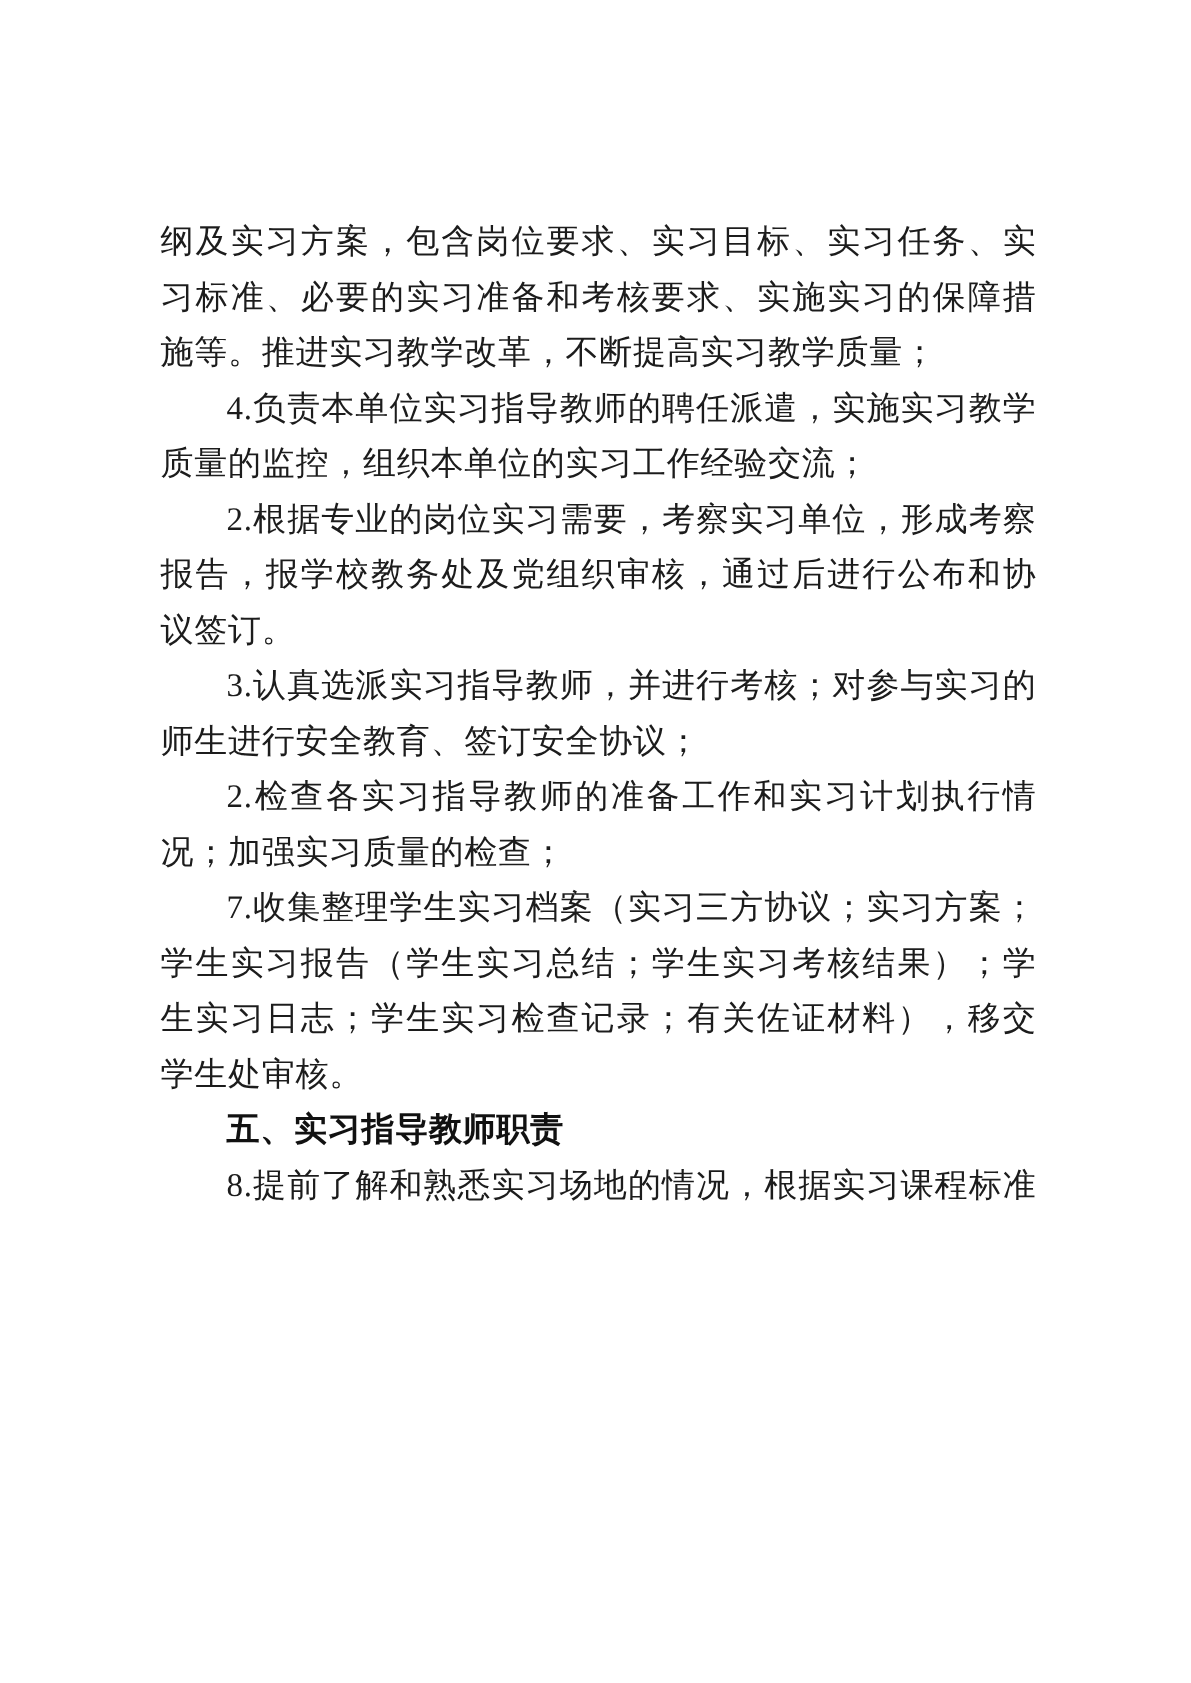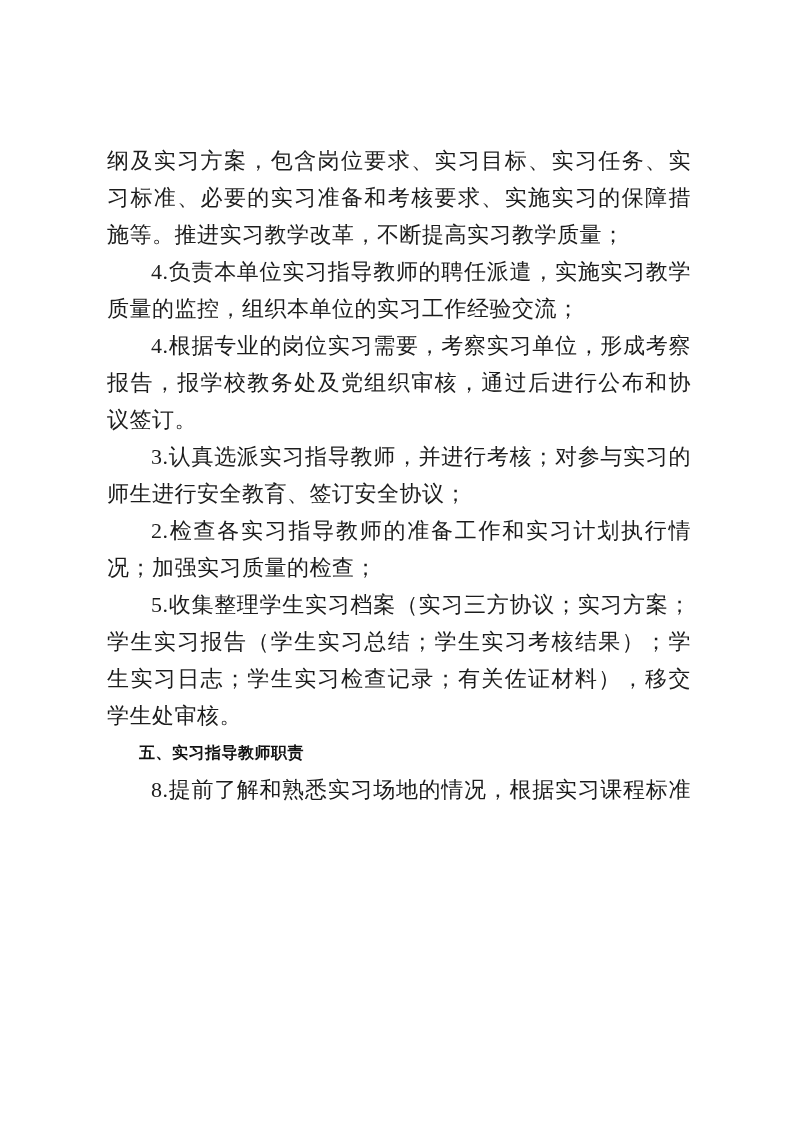--- a/index.html
+++ b/index.html
@@ -35,33 +35,33 @@
   }
   .para.continuation {
     text-indent: 0;
   }
   .heading {
     margin: 0;
     padding: 0;
     text-indent: 2em;
     font-family: "Liberation Sans", "DejaVu Sans", sans-serif;
     font-weight: 700;
-    font-size: 16px;
+    font-size: 22px;
     line-height: 37px;
     color: #111111;
     text-align: left;
   }
 </style>
 </head>
 <body>
 
 <div class="page">
   <div class="doc-body">
     <p class="para continuation">纲及实习方案，包含岗位要求、实习目标、实习任务、实习标准、必要的实习准备和考核要求、实施实习的保障措施等。推进实习教学改革，不断提高实习教学质量；</p>
     <p class="para">4.负责本单位实习指导教师的聘任派遣，实施实习教学质量的监控，组织本单位的实习工作经验交流；</p>
-    <p class="para">4.根据专业的岗位实习需要，考察实习单位，形成考察报告，报学校教务处及党组织审核，通过后进行公布和协议签订。</p>
+    <p class="para">2.根据专业的岗位实习需要，考察实习单位，形成考察报告，报学校教务处及党组织审核，通过后进行公布和协议签订。</p>
     <p class="para">3.认真选派实习指导教师，并进行考核；对参与实习的师生进行安全教育、签订安全协议；</p>
     <p class="para">2.检查各实习指导教师的准备工作和实习计划执行情况；加强实习质量的检查；</p>
-    <p class="para">5.收集整理学生实习档案（实习三方协议；实习方案；学生实习报告（学生实习总结；学生实习考核结果）；学生实习日志；学生实习检查记录；有关佐证材料），移交学生处审核。</p>
+    <p class="para">7.收集整理学生实习档案（实习三方协议；实习方案；学生实习报告（学生实习总结；学生实习考核结果）；学生实习日志；学生实习检查记录；有关佐证材料），移交学生处审核。</p>
     <h2 class="heading">五、实习指导教师职责</h2>
     <p class="para">8.提前了解和熟悉实习场地的情况，根据实习课程标准和实习地点的具体情况制定实习的具体实施计划，做好实习指导准备工作。</p>
   </div>
 </div>
 
 </body></html>

